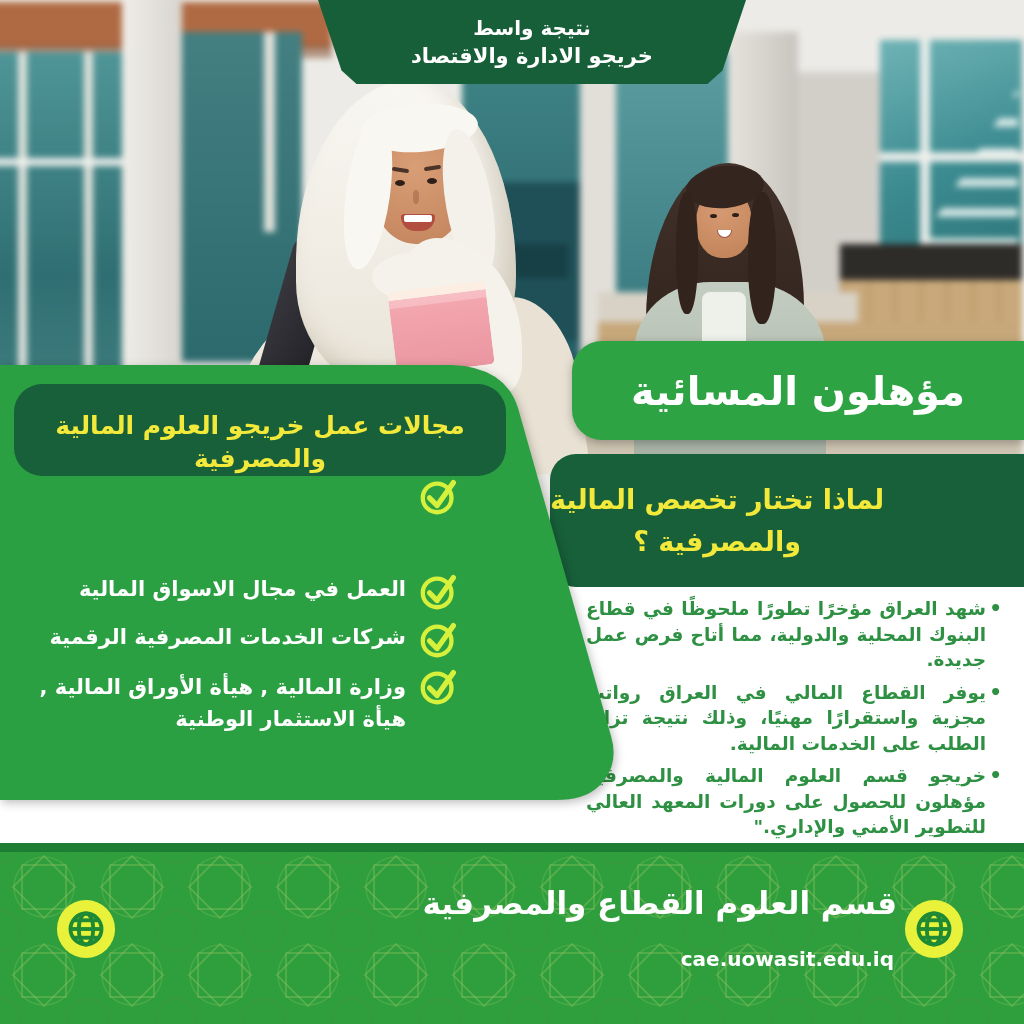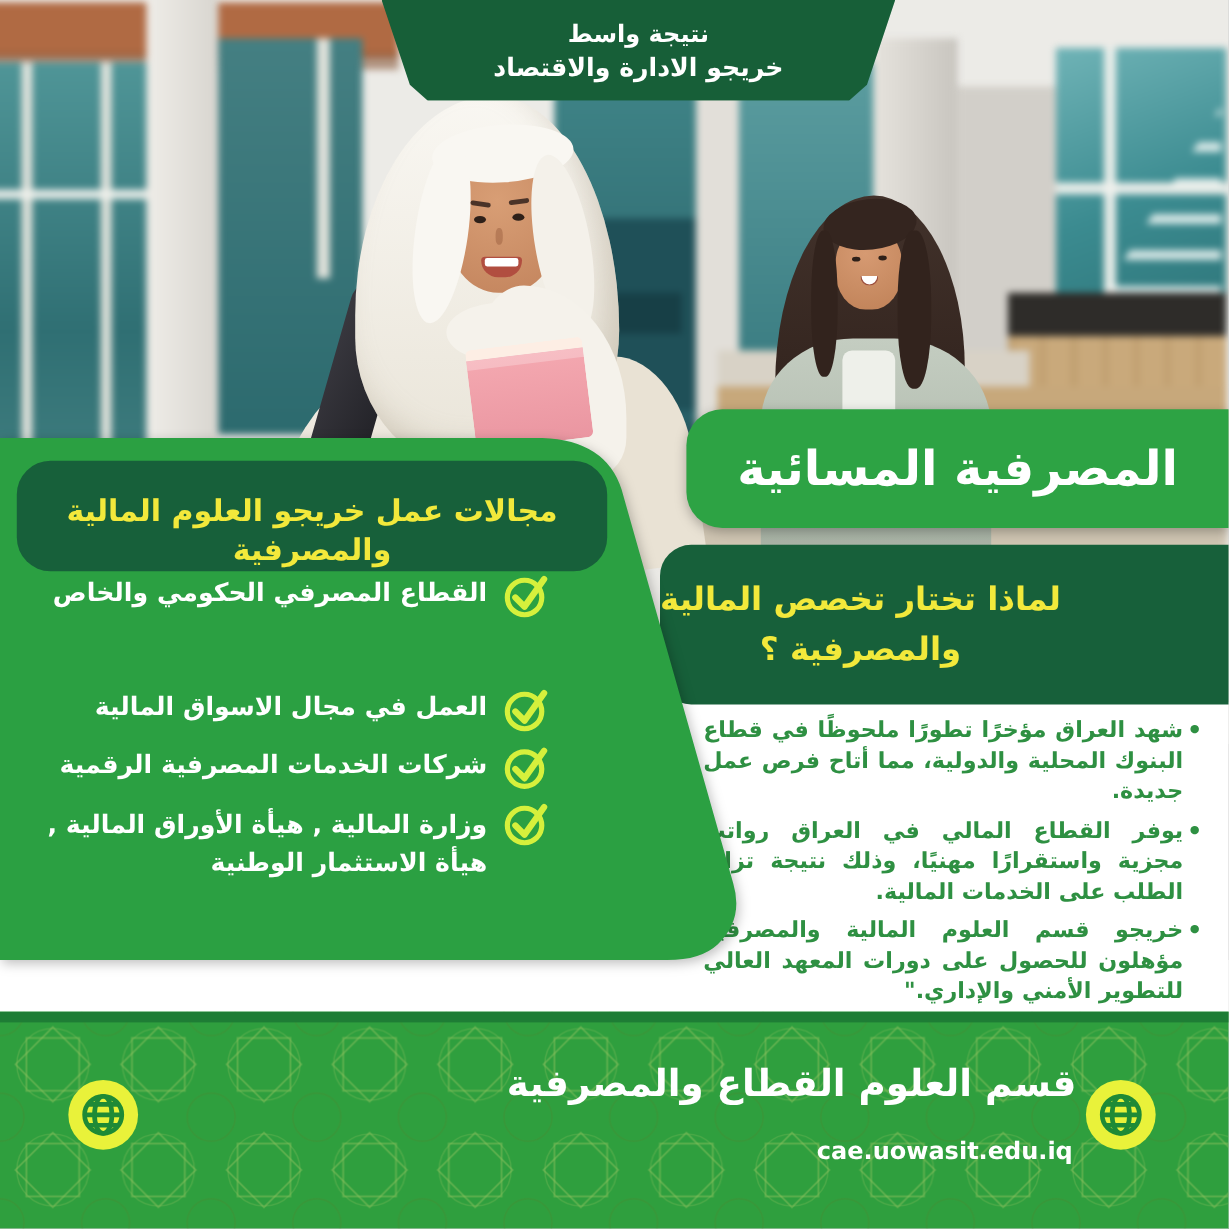--- a/index.html
+++ b/index.html
@@ -197,21 +197,21 @@
       <div class="abs s2eyeL"></div>
       <div class="abs s2eyeR"></div>
       <div class="abs s2smile"></div>
     </div>
   </div>
 
   <div class="abs" id="white-panel"></div>
   <div class="abs" id="white-strip"></div>
 
   <div class="abs" id="banner">
-    <div class="t">المصرفية المسائية</div>
+    <div class="t">مؤهلون المسائية</div>
   </div>
 
   <div class="abs" id="why-panel">
     <div class="t">لماذا تختار تخصص المالية
 والمصرفية ؟</div>
   </div>
 
   <svg class="abs" id="jobs-shape" viewBox="0 0 640 441">
     <path d="M0,2 L452,2 Q505,4 518,45 L611,373 Q620,403 598,424 Q584,437 556,437 L0,437 Z" fill="#2ba042"></path>
   </svg>
@@ -219,21 +219,20 @@
   <div class="abs" id="jobs-title">
     <div class="t">مجالات عمل خريجو  العلوم المالية
 والمصرفية</div>
   </div>
 
   <div class="check-row" style="top:474px">
     <svg class="check-ic" width="44" height="44" viewBox="0 0 46 46">
       <circle cx="20" cy="25" r="15" fill="none" stroke="#d6f03c" stroke-width="4.5"></circle>
       <path d="M12 25 L20 33 L37 9" fill="none" stroke="#d6f03c" stroke-width="5.5" stroke-linecap="round" stroke-linejoin="round"></path>
     </svg>
-    <span class="txt">القطاع المصرفي الحكومي والخاص</span>
   </div>
   <div class="check-row" style="top:569px">
     <svg class="check-ic" width="44" height="44" viewBox="0 0 46 46">
       <circle cx="20" cy="25" r="15" fill="none" stroke="#d6f03c" stroke-width="4.5"></circle>
       <path d="M12 25 L20 33 L37 9" fill="none" stroke="#d6f03c" stroke-width="5.5" stroke-linecap="round" stroke-linejoin="round"></path>
     </svg>
     <span class="txt">العمل في مجال الاسواق المالية</span>
   </div>
   <div class="check-row" style="top:617px">
     <svg class="check-ic" width="44" height="44" viewBox="0 0 46 46">

